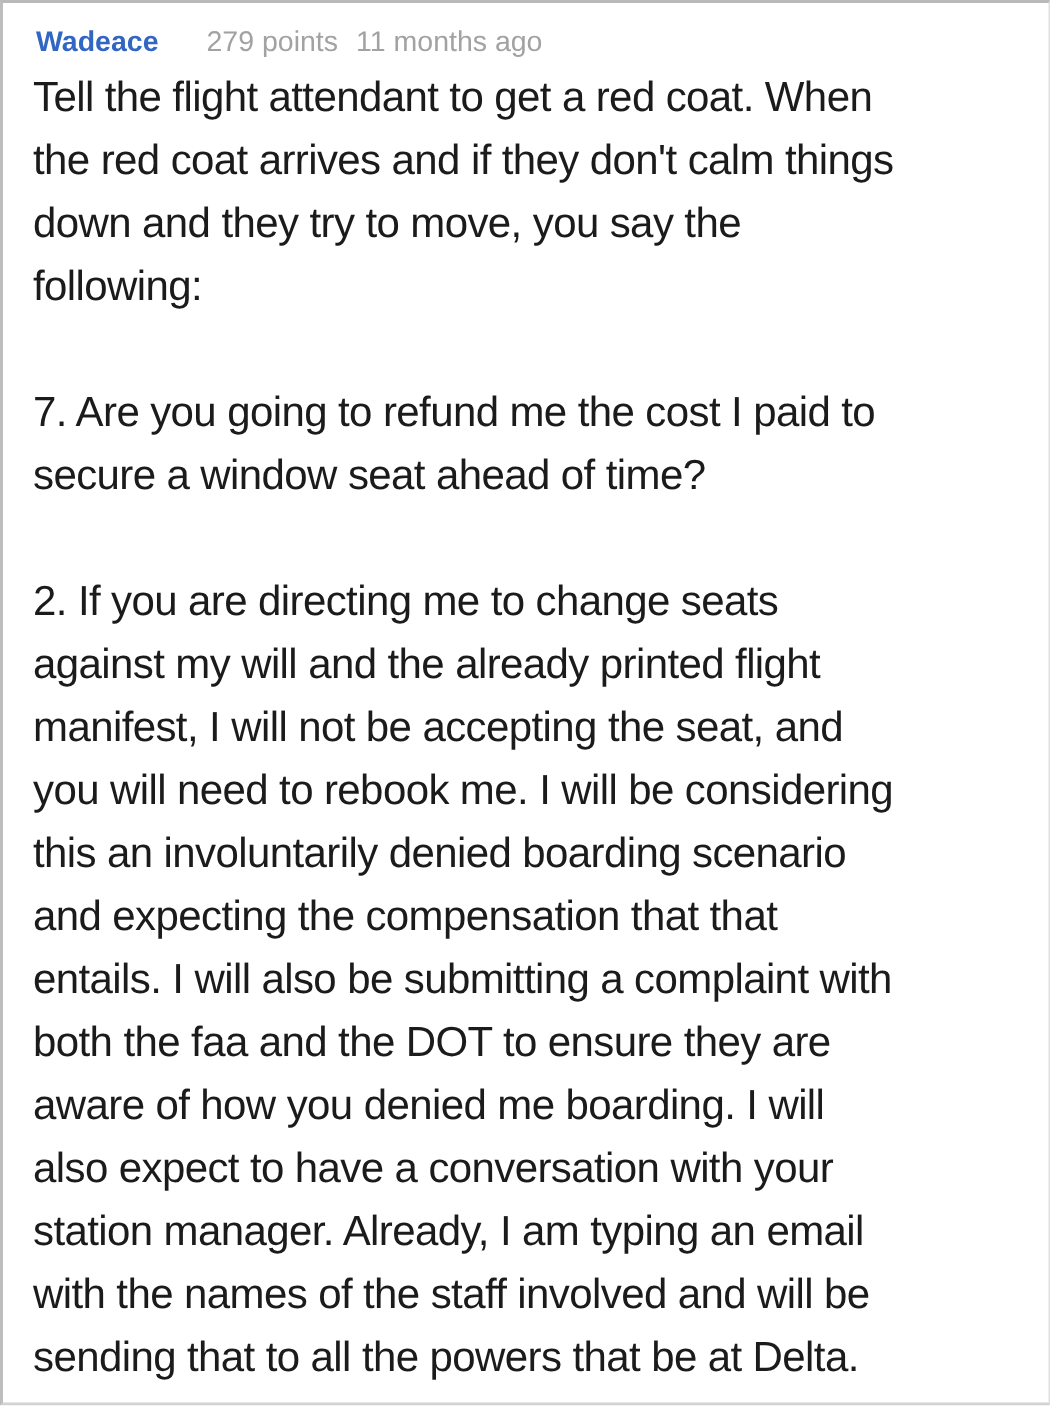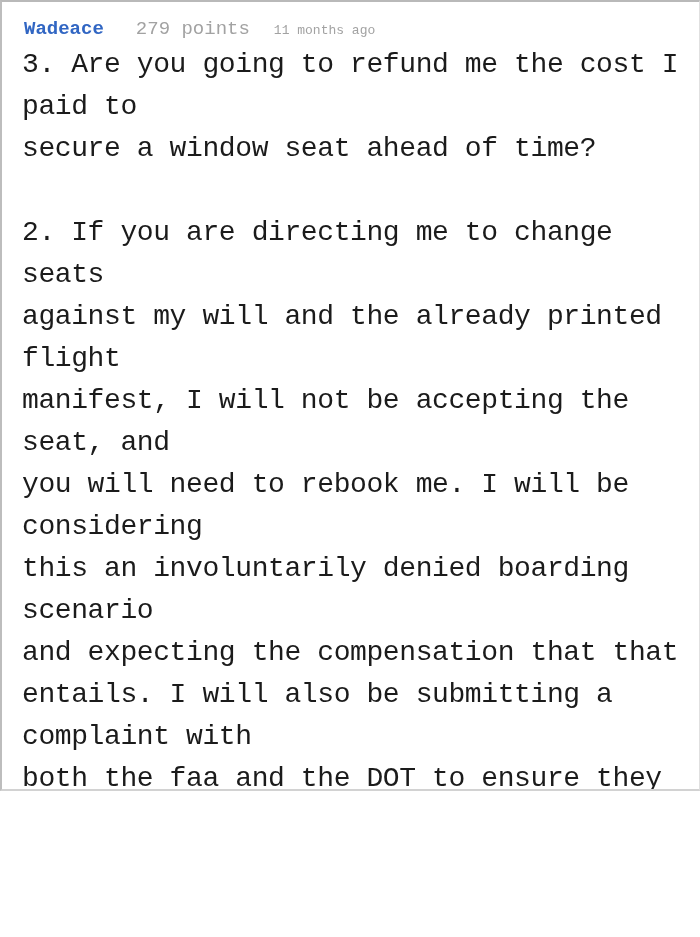--- a/index.html
+++ b/index.html
@@ -4,49 +4,48 @@
 <style>
   html, body {
     margin: 0;
     padding: 0;
     background: #ffffff;
     font-family: "Liberation Sans", sans-serif;
   }
   .page {
     position: relative;
     width: 700px;
-    height: 791px;
+    height: 937px;
     box-sizing: border-box;
     background: #ffffff;
     border-top: 2px solid #b9b9b9;
     border-left: 2px solid #bdbdbd;
     border-right: 1px solid #e0e0e0;
     border-bottom: 2px solid #d2d2d2;
     padding: 14px 20px 6px 20px;
     overflow: hidden;
-    font-family: Liberation Mono, monospace;
   }
   .comment-header {
     display: flex;
     align-items: baseline;
     margin: 2px 0 4px 2px;
   }
   .username {
     font-size: 19px;
     font-weight: bold;
     text-decoration: none;
     cursor: pointer;
   }
   .points {
     font-size: 19px;
     margin-left: 32px;
   }
   .age {
-    font-size: 13px;
-    margin-left: 24px;
+    font-size: 19px;
+    margin-left: 12px;
   }
   .comment-body {
     font-size: 28px;
     line-height: 42px;
     letter-spacing: -0.4px;
   }
   .para {
     white-space: pre-line;
     margin: 0 0 42px 0;
   }
@@ -58,21 +57,25 @@
 <body>
 
 <div class="page">
   <div class="comment-header">
     <a class="username" style="color: rgb(49, 102, 195);">Wadeace</a>
     <span class="points" style="color: rgb(162, 162, 162);">279 points</span>
     <span class="age" style="color: rgb(162, 162, 162);">11 months ago</span>
   </div>
 
   <div class="comment-body" style="color: rgb(27, 27, 27);">
-    <p class="para">3. Are you going to refund me the cost I paid to
+    <p class="para">Tell the flight attendant to get a red coat. When
+the red coat arrives and if they don't calm things
+down and they try to move, you say the
+following:</p>
+    <p class="para">7. Are you going to refund me the cost I paid to
 secure a window seat ahead of time?</p>
     <p class="para">2. If you are directing me to change seats
 against my will and the already printed flight
 manifest, I will not be accepting the seat, and
 you will need to rebook me. I will be considering
 this an involuntarily denied boarding scenario
 and expecting the compensation that that
 entails. I will also be submitting a complaint with
 both the faa and the DOT to ensure they are
 aware of how you denied me boarding. I will

